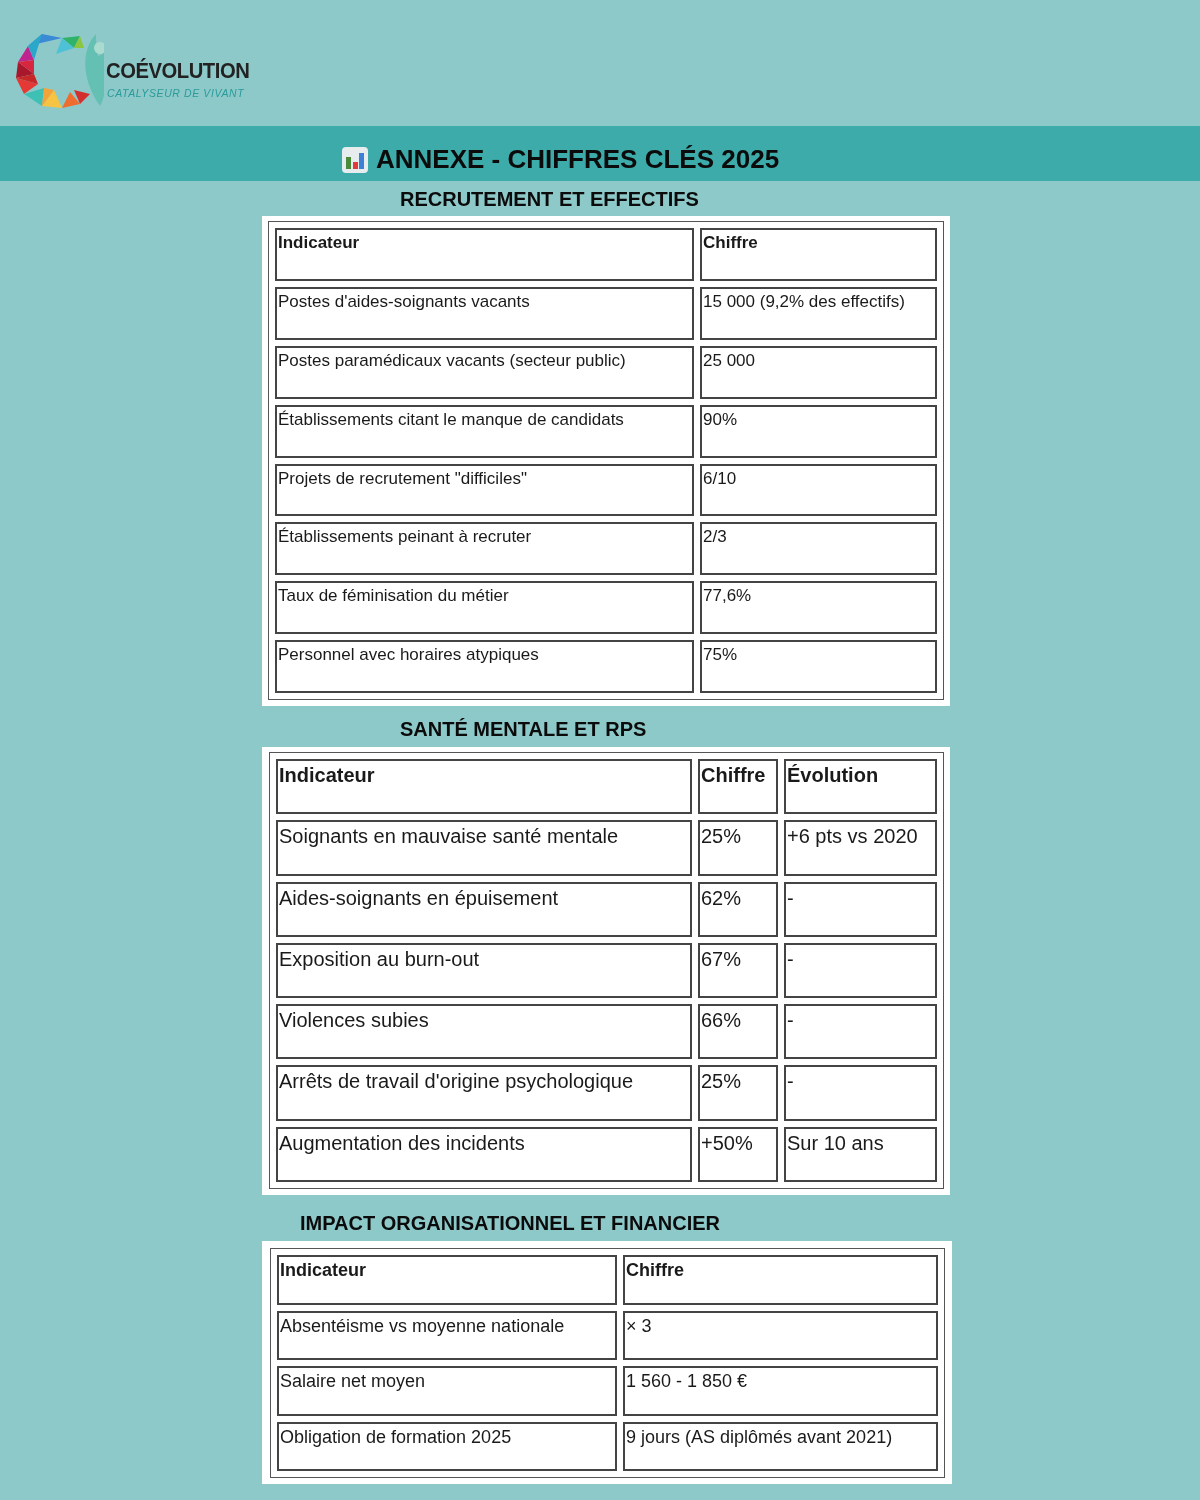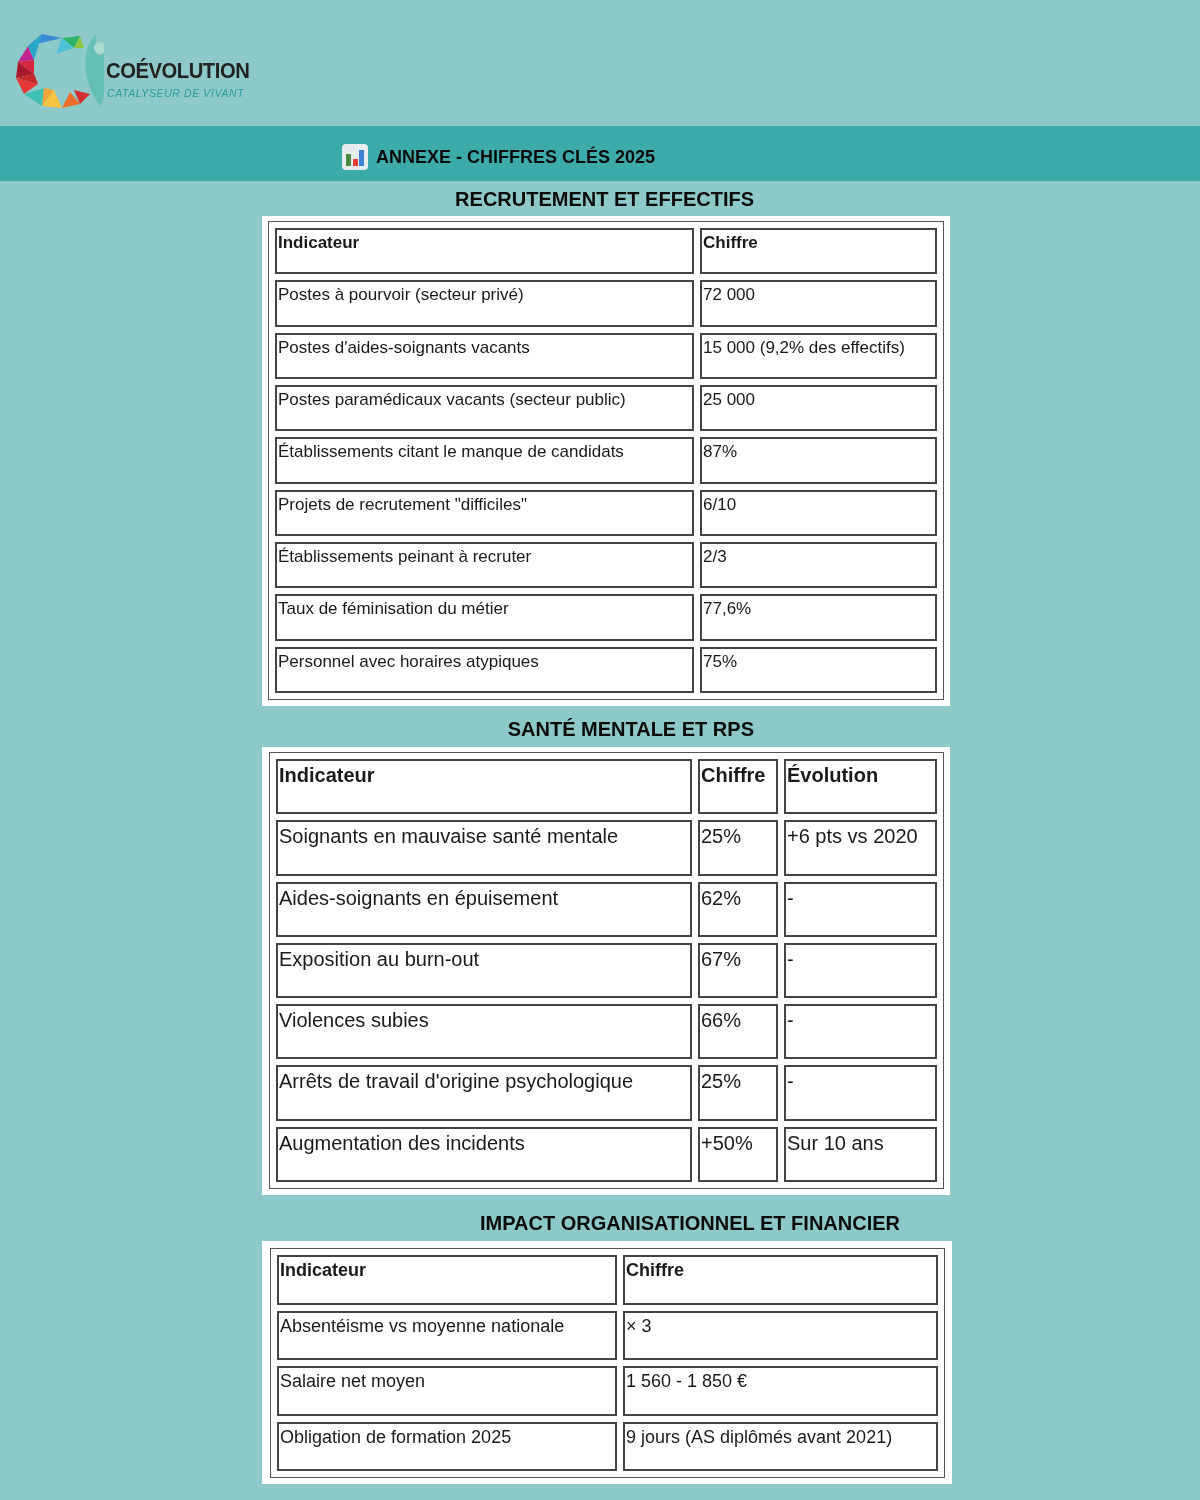--- a/index.html
+++ b/index.html
@@ -2,24 +2,24 @@
 <html><head>
 <meta charset="utf-8">
 <style>
   html, body { margin:0; padding:0; }
   body { width:1200px; height:1500px; background:#8ec9ca; position:relative; overflow:hidden; font-family:"Liberation Sans", sans-serif; }
   .logo { position:absolute; left:14px; top:26px; width:240px; height:84px; }
   .logo-mark { position:absolute; left:0; top:0; width:90px; height:84px; }
   .logo-title { position:absolute; left:92px; top:32px; font-size:22px; font-weight:bold; color:#222; letter-spacing:-0.5px; transform:scaleX(0.92); transform-origin:left; font-family:"Liberation Sans", sans-serif; }
   .logo-sub { position:absolute; left:93px; top:61px; font-size:10.5px; font-weight:normal; font-style:italic; color:#2a9a9a; letter-spacing:0.6px; }
   .banner { position:absolute; left:0; top:126px; width:1200px; height:55px; background:#3eabab; }
-  .banner-title { position:absolute; left:342px; top:144px; font-size:18px; font-weight:bold; color:#0b0b0b; display:flex; align-items:center; gap:8px; }
+  .banner-title { position:absolute; left:342px; top:144px; font-size:26px; font-weight:bold; color:#0b0b0b; display:flex; align-items:center; gap:8px; }
   .chart-icon { width:26px; height:26px; background:#e7ecef; border-radius:4px; position:relative; }
   .chart-icon span { position:absolute; bottom:4px; width:5px; }
-  .section-title { position:absolute; font-size:20px; font-weight:bold; color:#0b0b0b; text-align:right; }
+  .section-title { position:absolute; font-size:20px; font-weight:bold; color:#0b0b0b; text-align:left; }
   .tbl-wrap { position:absolute; background:#fff; }
   .tbl-inner { position:absolute; border:1px solid #555; }
   table { border-collapse:separate; border-spacing:6px; width:100%; height:100%; }
   td { border:2px solid #444; vertical-align:top; padding:3px 10px 0 1px; color:#1a1a1a; white-space:nowrap; font-family:"Liberation Sans", sans-serif; }
   td.h { font-weight:bold; }
   #t1 td { font-size:17px; }
   #t2 td { font-size:20px; }
   #t3 td { font-size:18px; }
 </style>
 </head>
@@ -66,34 +66,30 @@
       <colgroup>
           <col style="width:419px">
           <col>
         </colgroup>
       <tbody>
           <tr>
         <td class="h">Indicateur</td>
         <td class="h">Chiffre</td>
       </tr>
       <tr>
-            <td>Postes à pourvoir (secteur privé)</td>
-            <td>72 000</td>
-          </tr>
-      <tr>
             <td>Postes d'aides-soignants vacants</td>
             <td>15 000 (9,2% des effectifs)</td>
           </tr>
       <tr>
             <td>Postes paramédicaux vacants (secteur public)</td>
             <td>25 000</td>
           </tr>
       <tr>
             <td>Établissements citant le manque de candidats</td>
-            <td>87%</td>
+            <td>90%</td>
           </tr>
       <tr>
             <td>Projets de recrutement "difficiles"</td>
             <td>6/10</td>
           </tr>
       <tr>
             <td>Établissements peinant à recruter</td>
             <td>2/3</td>
           </tr>
       <tr>

